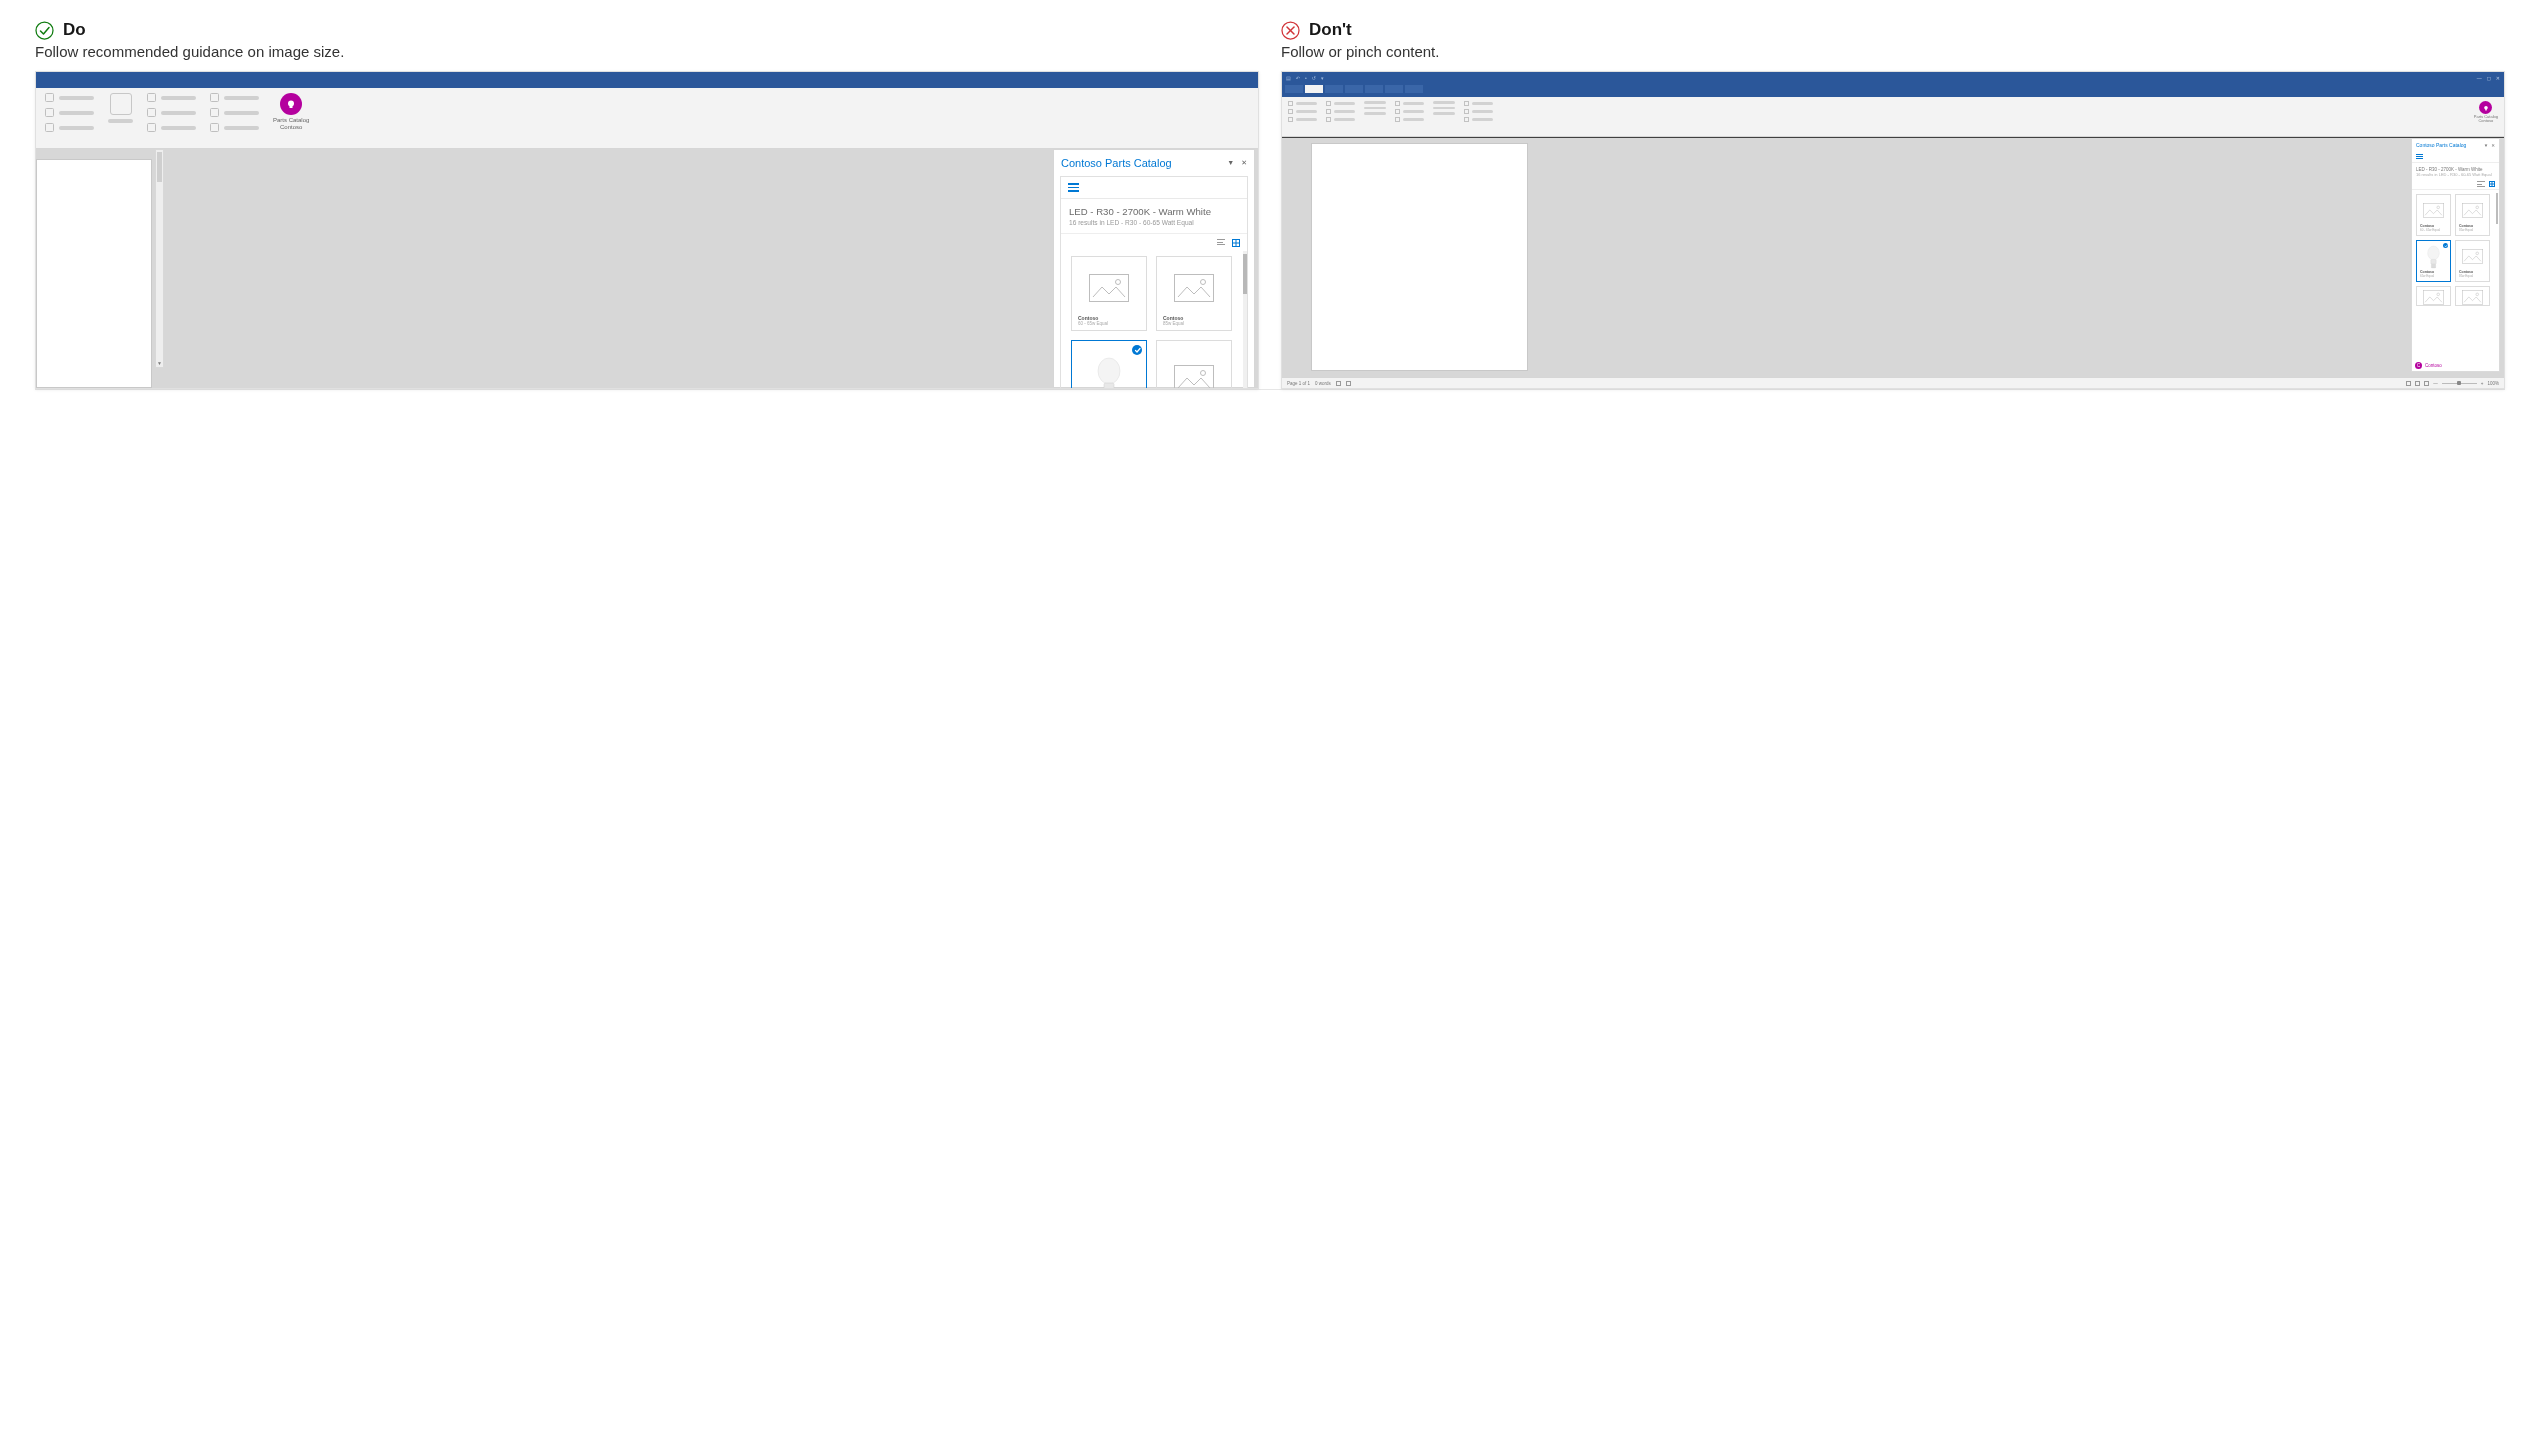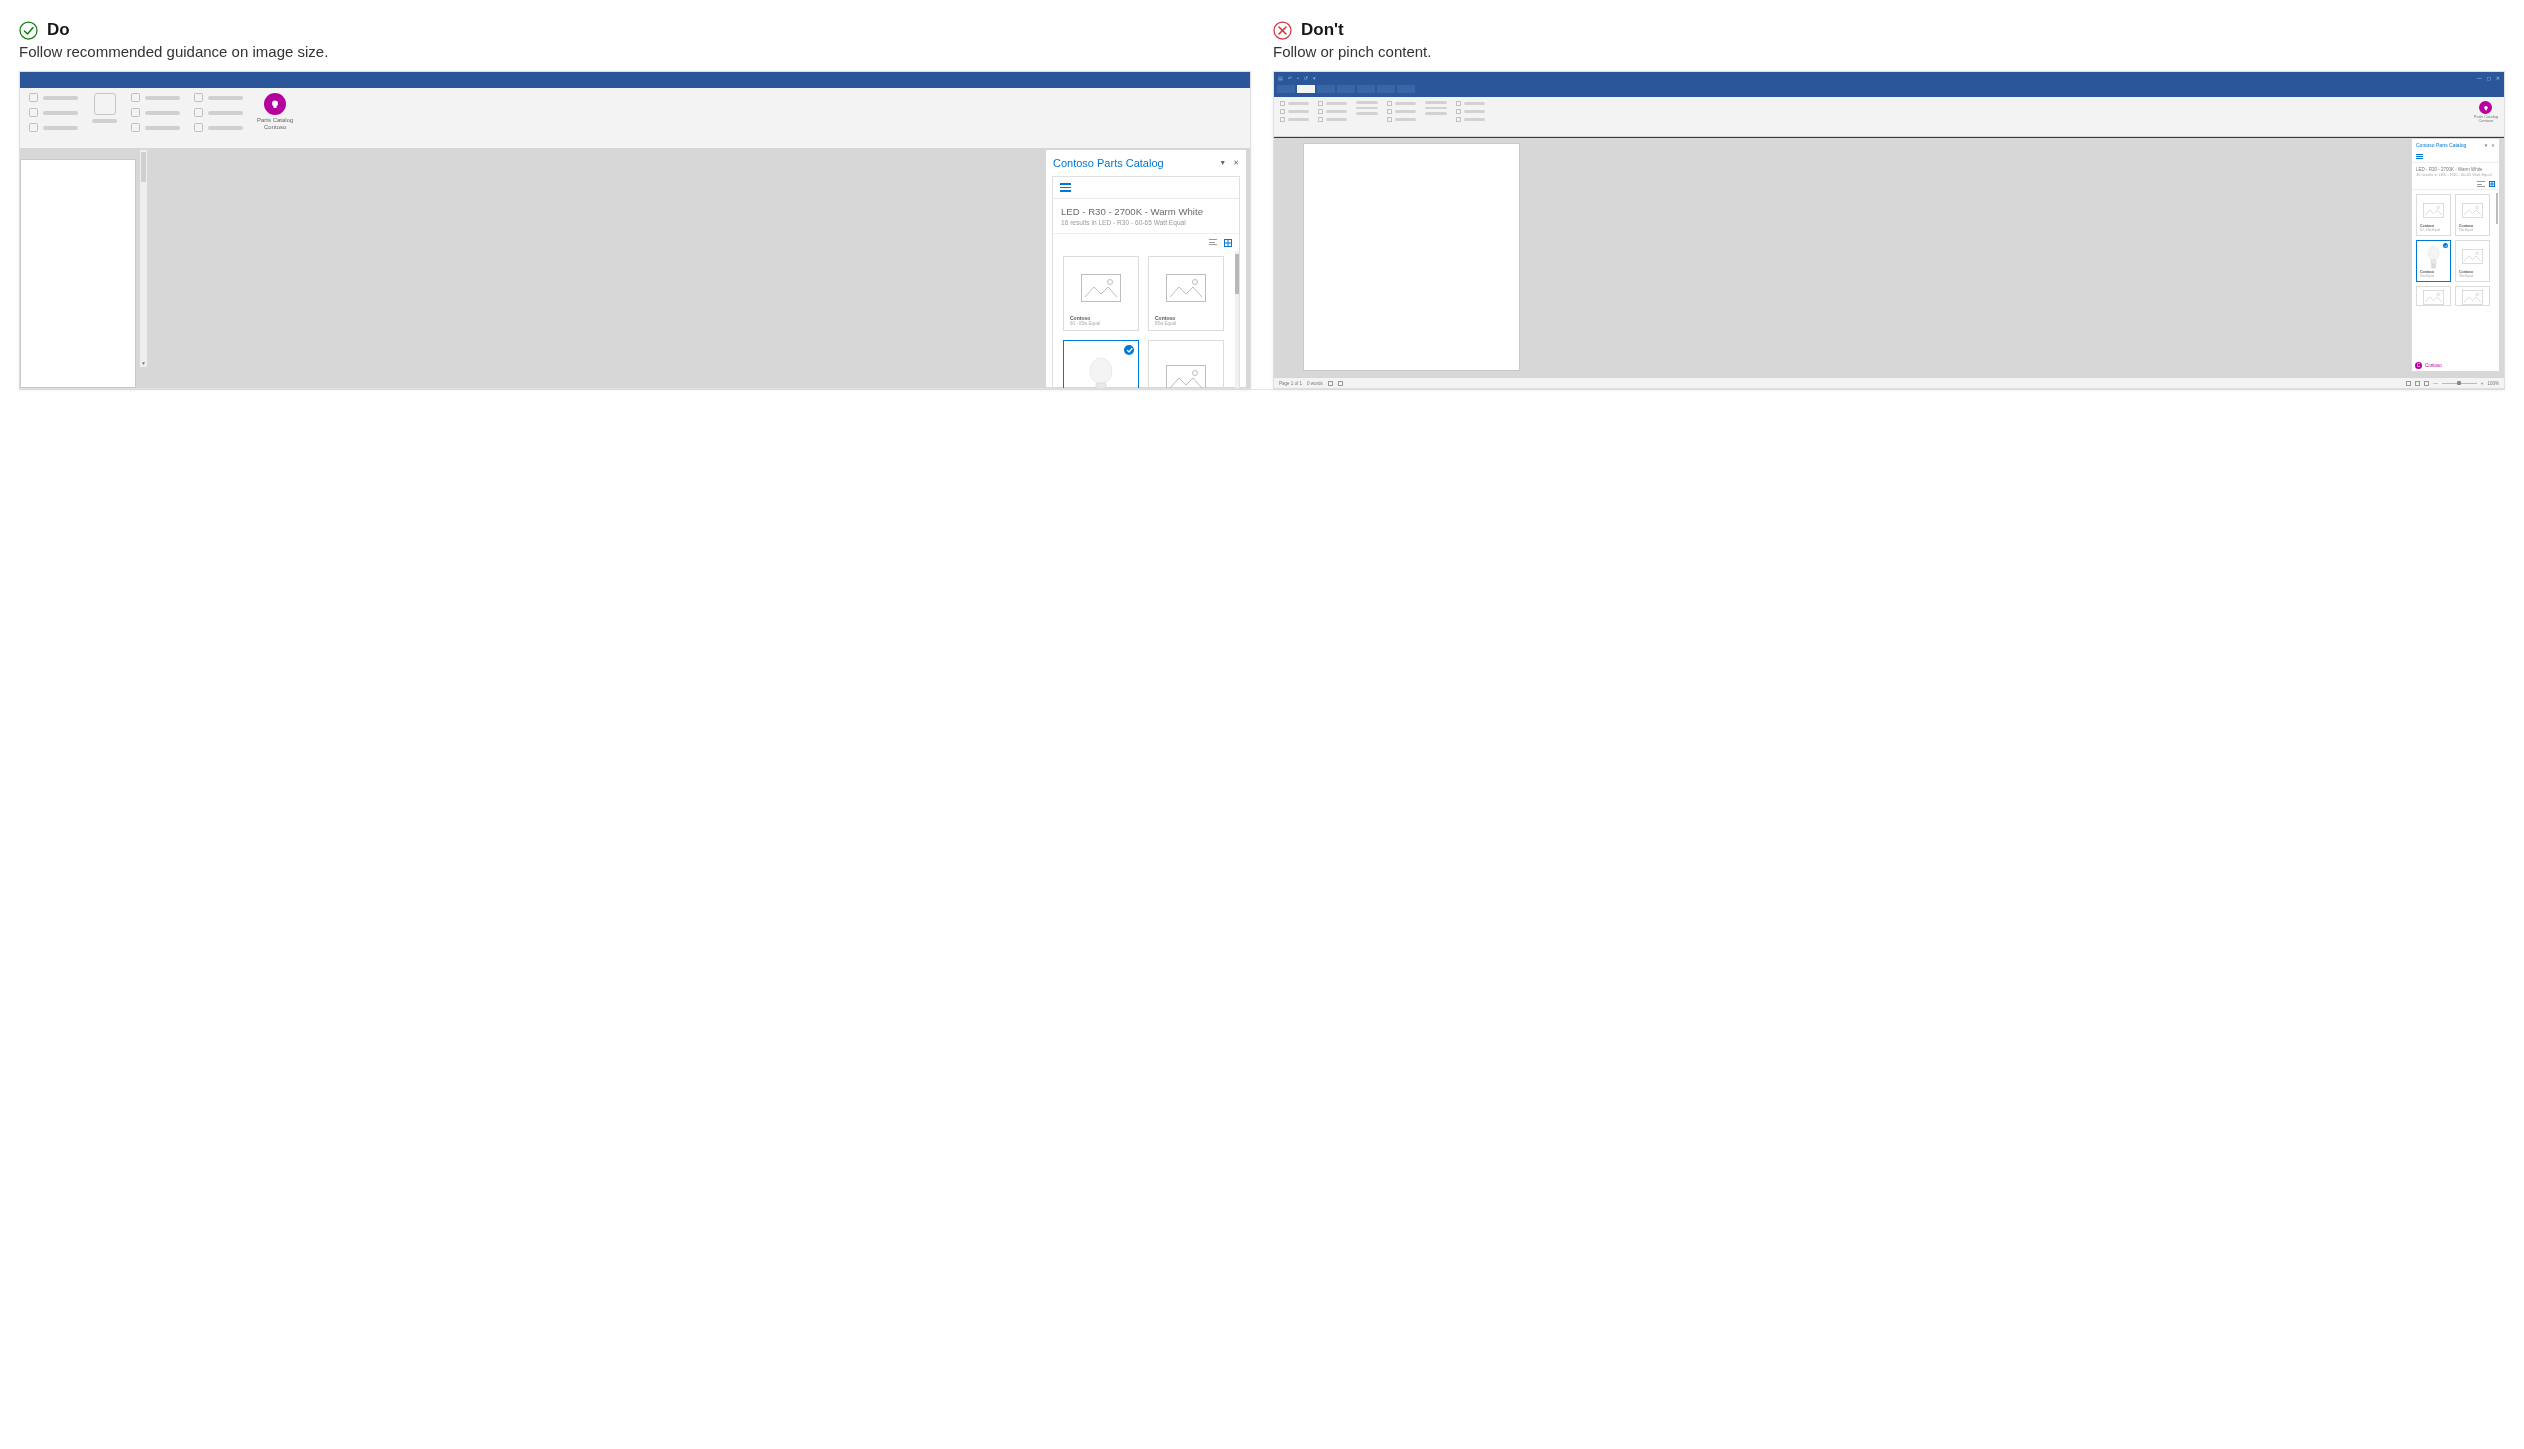--- a/index.html
+++ b/index.html
@@ -6,32 +6,33 @@
   body {
     font-family: "Segoe UI", -apple-system, Helvetica, Arial, sans-serif;
     background: #fff;
     color: #333;
     padding: 20px 19px;
   }
   .figure {
     display: flex;
     gap: 22px;
     border-bottom: 0.5px solid #e6e6e6;
+    margin-left: 16px;
   }
   .col { flex: 1; display: flex; flex-direction: column; }
   .col-heading {
     display: flex; align-items: center; gap: 9px;
     margin-bottom: 3px;
   }
   .col-heading h2 { font-size: 17px; font-weight: 700; color: #171717; }
   .do-icon, .dont-icon { width: 19px; height: 19px; }
   .caption { font-size: 15px; color: #333; margin-bottom: 11px; }
 
   .shot {
-    position: relative; background: #7f1d1d; border: 0.5px solid #e0e0e0;
+    position: relative; background: #404040; border: 0.5px solid #e0e0e0;
     box-shadow: 0 1px 3px rgba(0,0,0,.08);
     height: 318px; overflow: hidden;
   }
 
   
   .doL-bluebar { height: 16px; background: #2b579a; }
   .doL-ribbon {
     height: 61px; background: #f3f3f3; border-bottom: 0.5px solid #d6d6d6;
     display: flex; align-items: flex-start; gap: 14px; padding: 5px 9px 0;
   }

